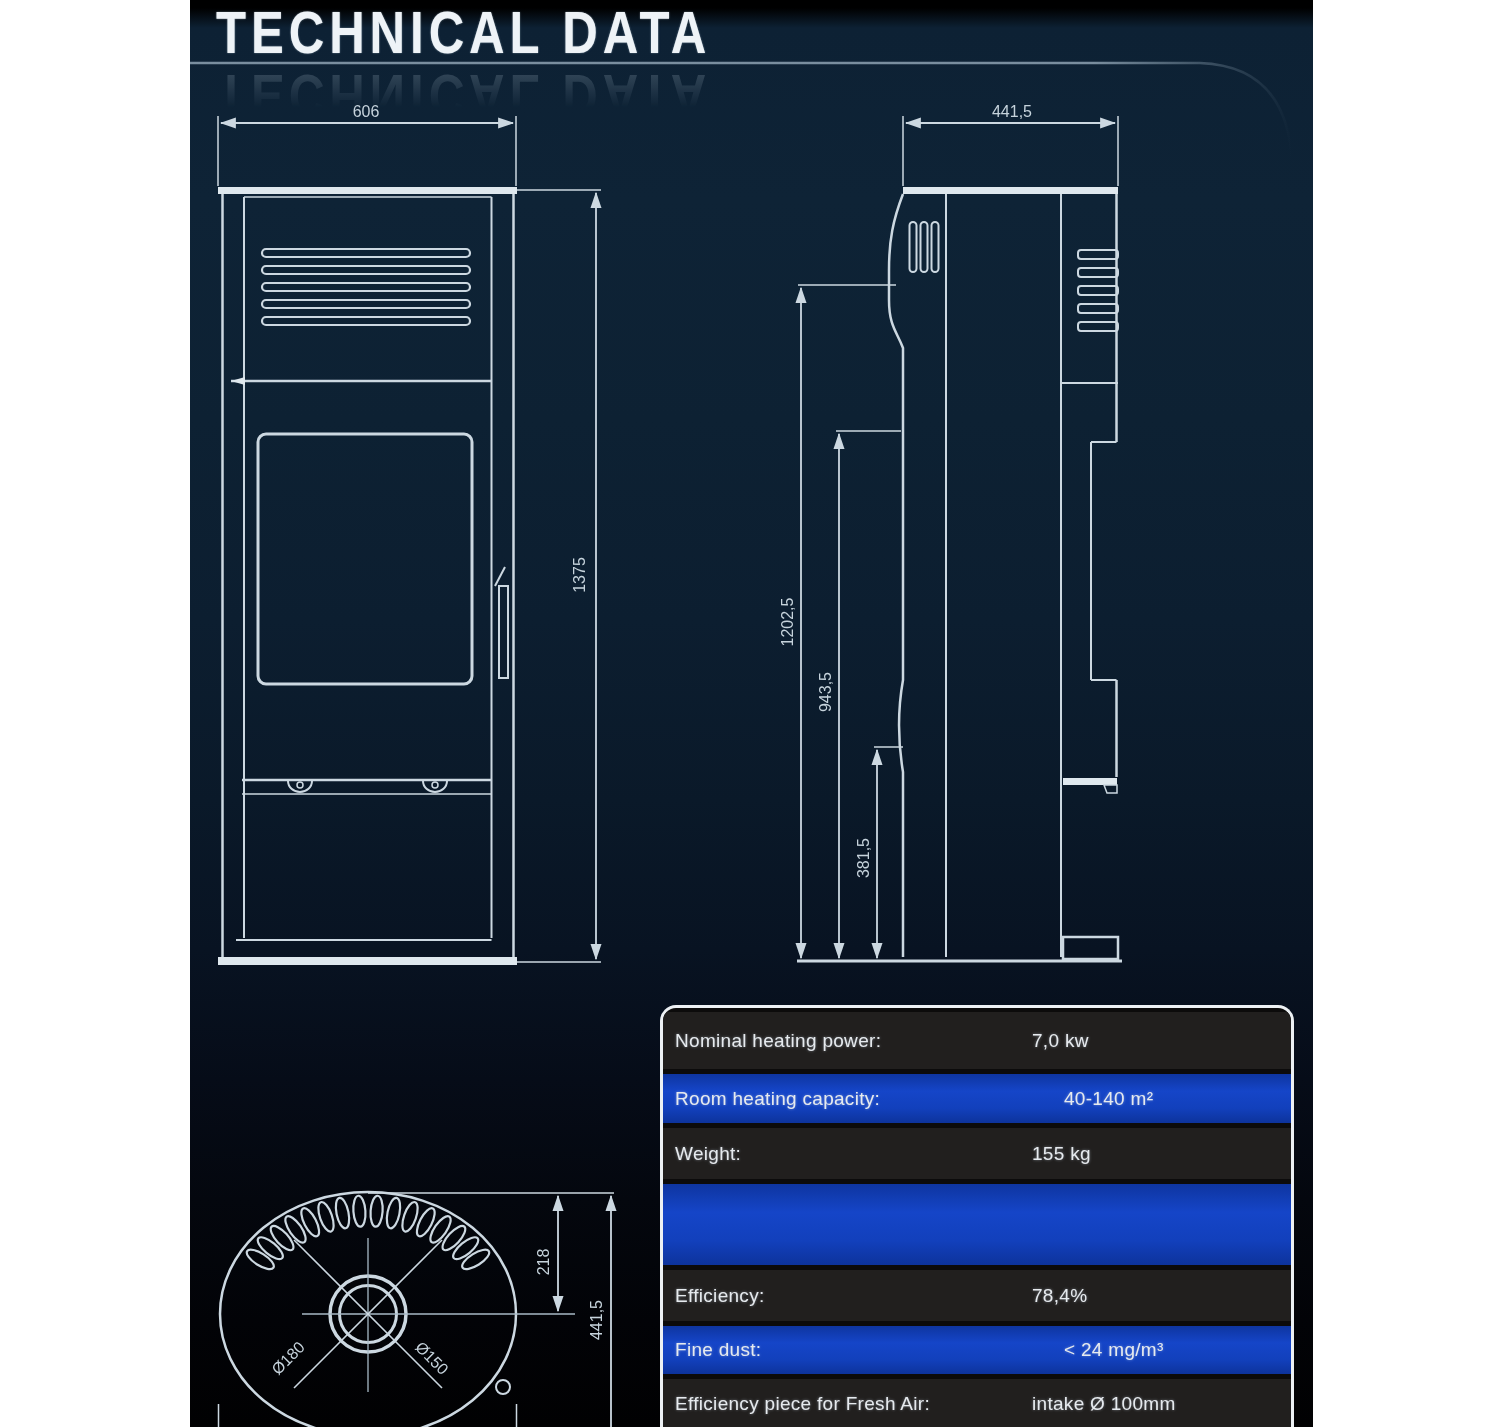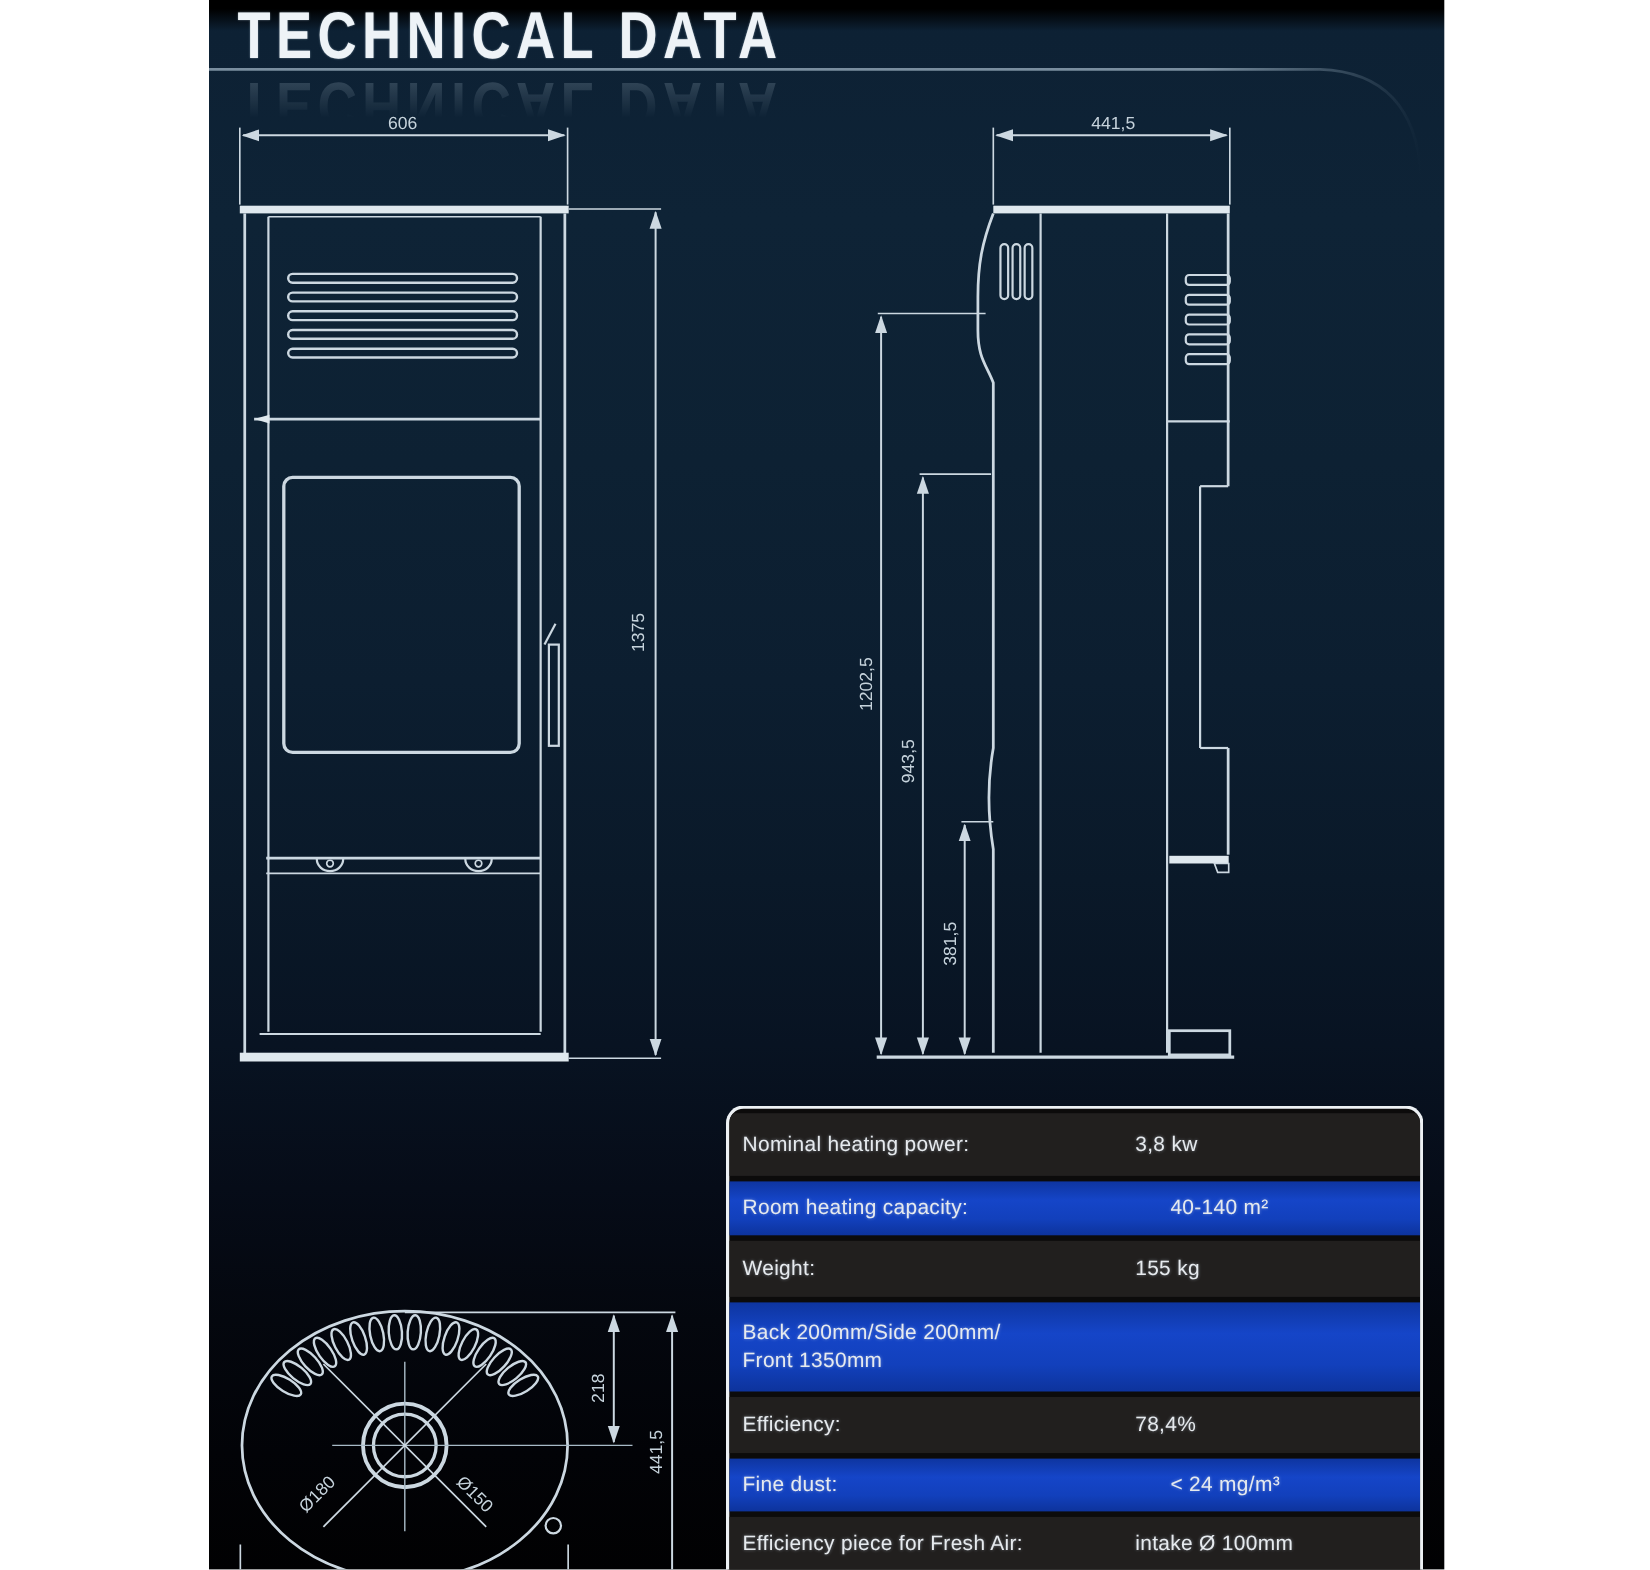--- a/index.html
+++ b/index.html
@@ -213,35 +213,31 @@
       <text class="dimtxt" x="428" y="1362" text-anchor="middle" transform="rotate(45 428 1362)">Ø150</text>
     </g>
   </svg>
 
   <div class="title">TECHNICAL DATA</div>
   <div class="title-reflection">TECHNICAL DATA</div>
 
   <div class="spec-table">
     <div class="srow tone-dark h-r1">
       <span class="lbl">Nominal heating power:</span>
-      <span class="val">3,8 kw</span>
+      <span class="val">7,0 kw</span>
     </div>
     <div class="srow tone-blue h-r2">
       <span class="lbl">Room heating capacity:</span>
       <span class="val">40-140 m²</span>
     </div>
     <div class="srow tone-dark h-r3">
       <span class="lbl">Weight:</span>
       <span class="val">155 kg</span>
     </div>
     <div class="srow tone-blue h-r4">
-      <span class="val">
-          <span class="v2">Back 200mm/Side 200mm/</span>
-          <span class="v2">Front 1350mm</span>
-        </span>
     </div>
     <div class="srow tone-dark h-r5">
       <span class="lbl">Efficiency:</span>
       <span class="val">78,4%</span>
     </div>
     <div class="srow tone-blue h-r6">
       <span class="lbl">Fine dust:</span>
       <span class="val">&lt; 24 mg/m³</span>
     </div>
     <div class="srow tone-dark h-r7">

